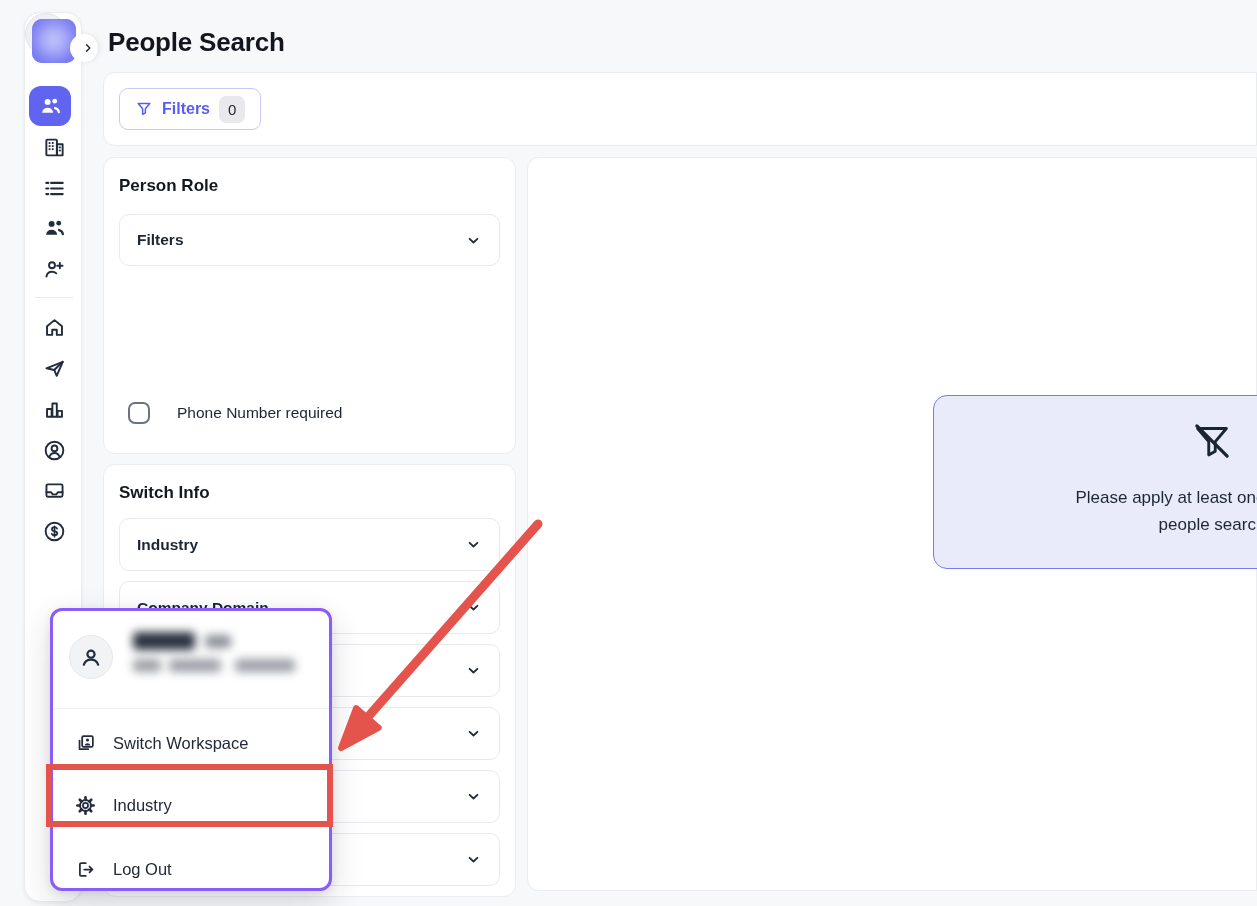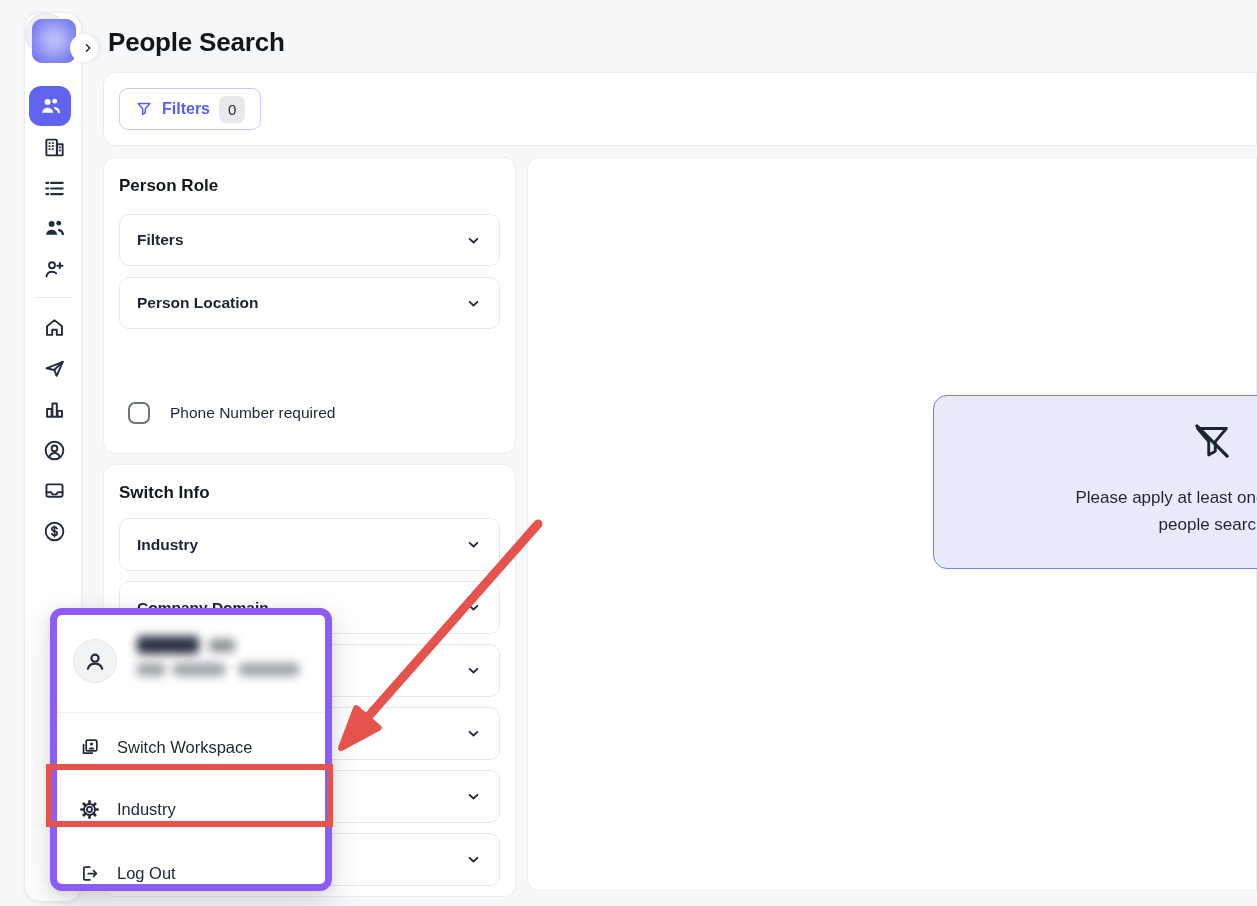--- a/index.html
+++ b/index.html
@@ -41,36 +41,36 @@
 
   
   .card{background:#fff;border:1px solid #ececf1;border-radius:12px}
   #card-person{left:103px;top:157px;width:413px;height:297px}
   #card-company{left:103px;top:464px;width:413px;height:433px}
   .sec-title{position:absolute;left:15px;font-size:17px;font-weight:700;color:#14181f}
   .frow{position:absolute;left:15px;width:381px;height:52px;background:#fff;border:1px solid #e7e9ee;
       border-radius:10px;display:flex;align-items:center;justify-content:space-between;padding:0 17px;cursor:pointer}
   .frow .lbl{font-size:15.5px;font-weight:700;color:#1d2534}
   .chev{flex:0 0 auto}
-  #cb-row{position:absolute;left:24px;top:244px;display:flex;align-items:center;gap:20px}
+  #cb-row{position:absolute;left:24px;top:244px;display:flex;align-items:center;gap:27px}
   #cb-box{width:22px;height:22px;border:2px solid #6b7380;border-radius:7px;background:#fff;cursor:pointer}
   #cb-lbl{font-size:15.5px;color:#1d2534}
 
   
   #results{left:527px;top:157px;width:730px;height:734px;background:#fff;border:1px solid #ececf1;
       border-radius:12px 0 0 12px}
   #empty-card{position:absolute;left:405px;top:237px;width:558px;height:174px;background:#e9ebfb;
       border:1.5px solid #767cf0;border-radius:14px}
   #empty-icon{position:absolute;left:calc(50% - 23px);top:22px}
   .empty-line{position:absolute;width:100%;text-align:center;font-size:17px;color:#1e2636;font-weight:500}
   #empty-l1{top:92px}
   #empty-l2{top:119px}
 
   
-  #popup{left:50px;top:608px;width:282px;height:283px;background:#fff;border:7px solid #8b5cf6;border-radius:12px;
+  #popup{left:50px;top:608px;width:282px;height:283px;background:#fff;border:3px solid #8b5cf6;border-radius:12px;
       box-shadow:0 12px 32px rgba(24,30,50,.16),0 2px 8px rgba(24,30,50,.08);z-index:40}
   #pp-avatar{position:absolute;left:16px;top:24px;width:44px;height:44px;border-radius:50%;background:#f1f3f5;
       border:1px solid #e6e8ec;display:flex;align-items:center;justify-content:center}
   .blurb{position:absolute;border-radius:4px;filter:blur(5px)}
   #pp-div{position:absolute;left:0;top:97px;width:100%;height:1px;background:#eef0f3}
   .pp-row{position:absolute;left:0;width:100%;height:44px;display:flex;align-items:center;gap:17px;
       padding:0 0 0 22px;cursor:pointer}
   .pp-row .plbl{font-size:16.5px;color:#222a39}
 
   
@@ -202,26 +202,20 @@
       </svg>
       <span class="tlbl">Filters</span>
       <span id="filters-badge">0</span>
     </div>
   </div>
 
   <div id="card-person" class="abs card">
     <div class="sec-title" style="top:18px">Person Role</div>
     <div class="frow" style="top:56px">
       <span class="lbl">Filters</span>
-      <svg class="chev" width="17" height="17" viewBox="0 0 24 24">
-          <path class="ic" style="stroke-width:2.6" d="M6.5 9.6 12 14.8l5.5-5.2"></path>
-        </svg>
-    </div>
-    <div class="frow" style="top:119px">
-      <span class="lbl">Person Location</span>
       <svg class="chev" width="17" height="17" viewBox="0 0 24 24">
           <path class="ic" style="stroke-width:2.6" d="M6.5 9.6 12 14.8l5.5-5.2"></path>
         </svg>
     </div>
     <div id="cb-row">
       <div id="cb-box"></div>
       <span id="cb-lbl">Phone Number required</span>
     </div>
   </div>
 

